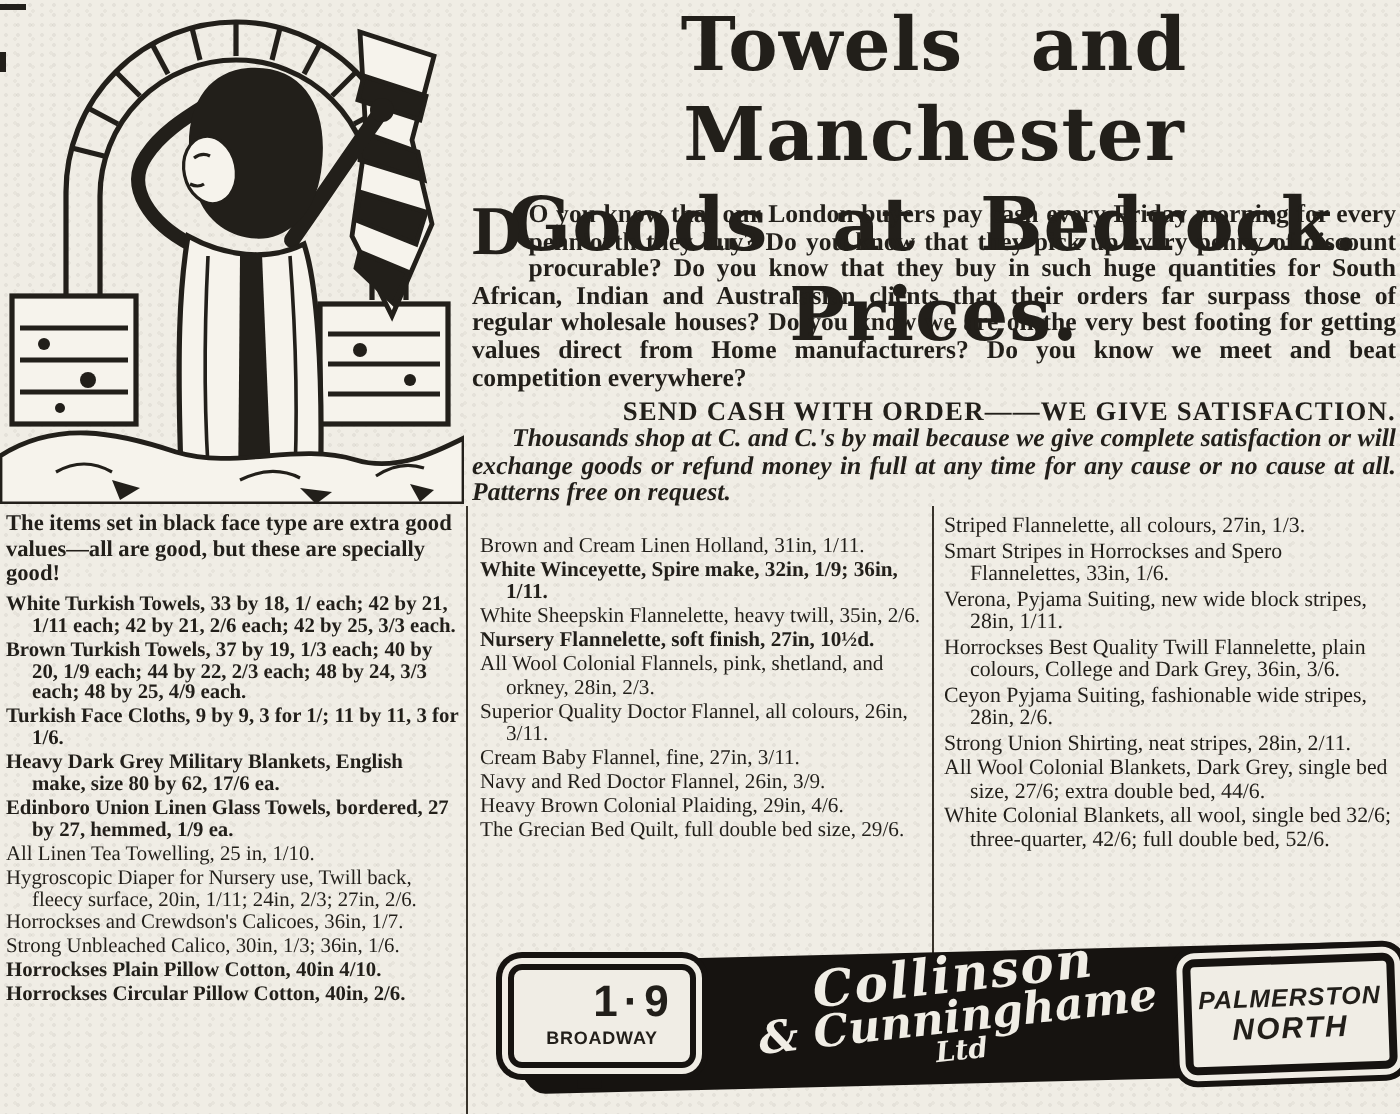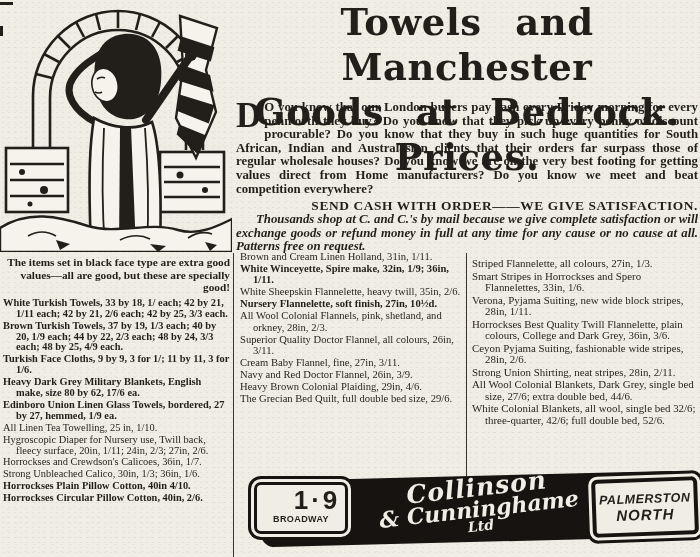--- a/index.html
+++ b/index.html
@@ -44,23 +44,23 @@
   .para2 {
     position:absolute; left:236px; top:213px; width:462px;
     font-size:12.8px; line-height:13.6px; font-weight:bold; text-align:justify;
     text-indent:20px;
     font-style:italic;
   }
 
   
   .col { position:absolute; overflow:hidden; }
   .col-left  { left:3px;   top:256px; width:227px; height:299px; font-size:10.4px; line-height:10.9px; }
-  .col-mid   { left:240px; top:251px; width:222px; height:206px; font-size:10.6px; line-height:11.1px; }
+  .col-mid   { left:240px; top:268px; width:222px; height:206px; font-size:10.6px; line-height:11.1px; }
   .col-right { left:472px; top:258px; width:226px; height:222px; font-size:10.9px; line-height:11.5px; }
-  .note { margin-bottom:4px; font-size:11.3px; line-height:12.6px; font-weight:bold;text-align:right; }
+  .note { margin-bottom:4px; font-size:11.3px; line-height:12.6px; font-weight:bold; }
   .product { padding-left:13px; text-indent:-13px; margin-bottom:1px; }
   .product.bold { font-weight:bold; }
 
   .vrule { position:absolute; width:1px; background:#38332b; }
   .vrule-1 { left:233px; top:253px; height:304px; }
   .vrule-2 { left:466px; top:253px; height:226px; }
 
   
   .logo { position:absolute; left:246px; top:464px; width:452px; height:92px; }
   .logo-band {
@@ -71,21 +71,21 @@
   .nub-a { left:26px;  top:2px;  width:13px; height:16px; }
   .nub-b { left:346px; top:4px;  width:12px; height:14px; }
   .nub-c { left:30px;  bottom:2px; width:12px; height:14px; }
   .addr-box {
     position:absolute; left:8px; top:18px; width:94px; height:52px;
     background:#f0ede5; border:3px solid #161310; border-radius:7px;
     box-shadow:0 0 0 3px #f0ede5, 0 0 0 6px #161310;
     text-align:center; padding-top:2px;
     font-family:"Liberation Sans", sans-serif; font-weight:bold;
   }
-  .addr-num { font-size:26px; line-height:27px; letter-spacing:3px;margin-left:32px; }
+  .addr-num { font-size:22px; line-height:27px; letter-spacing:3px;margin-left:32px; }
   .addr-street { font-size:9px; letter-spacing:0.4px; }
   .city-box {
     position:absolute; right:0px; top:14px; width:106px; height:58px;
     background:#f0ede5; border:4px solid #161310; border-radius:6px;
     box-shadow:0 0 0 3px #f0ede5, 0 0 0 6px #161310;
     display:flex; flex-direction:column; justify-content:center; align-items:center;
     font-family:"Liberation Sans", sans-serif; font-weight:bold; font-style:italic;
     transform:rotate(-2deg);
   }
   .city-1 { font-size:12.5px; letter-spacing:0.5px; }

